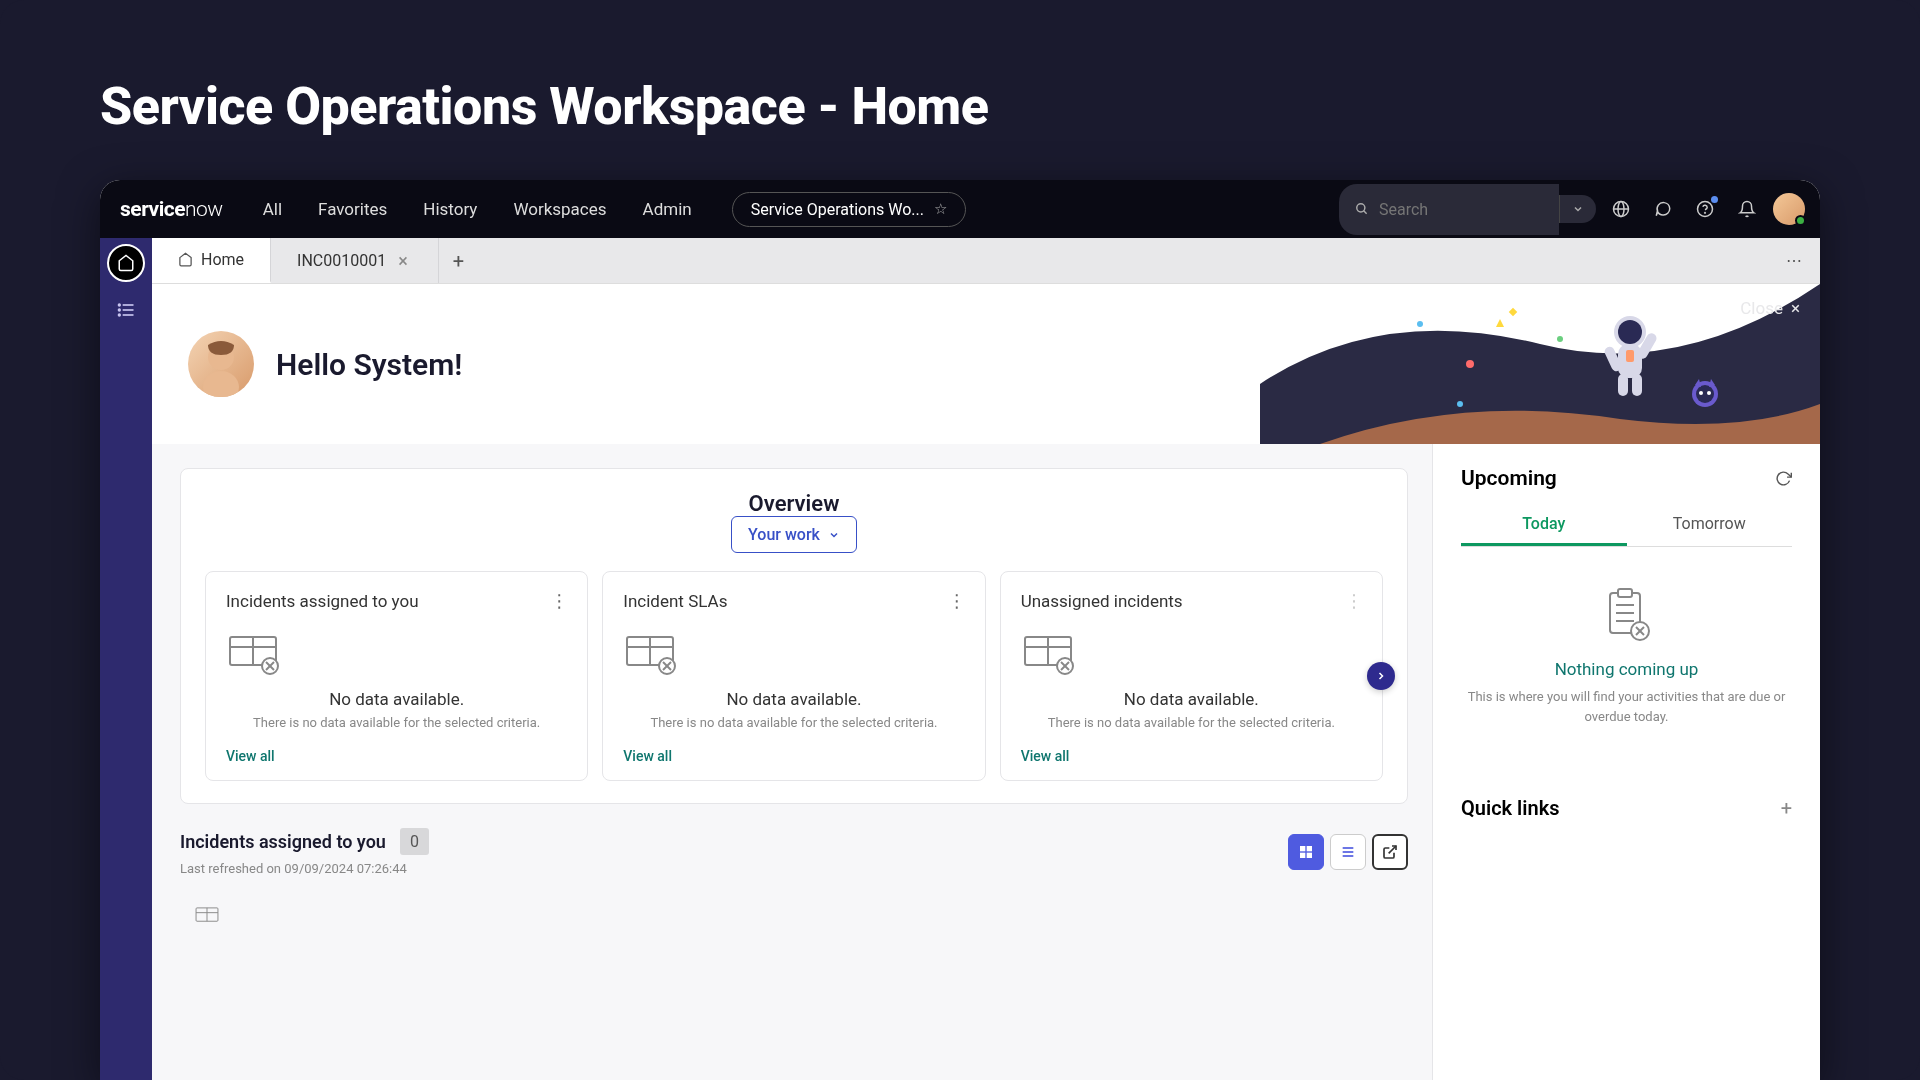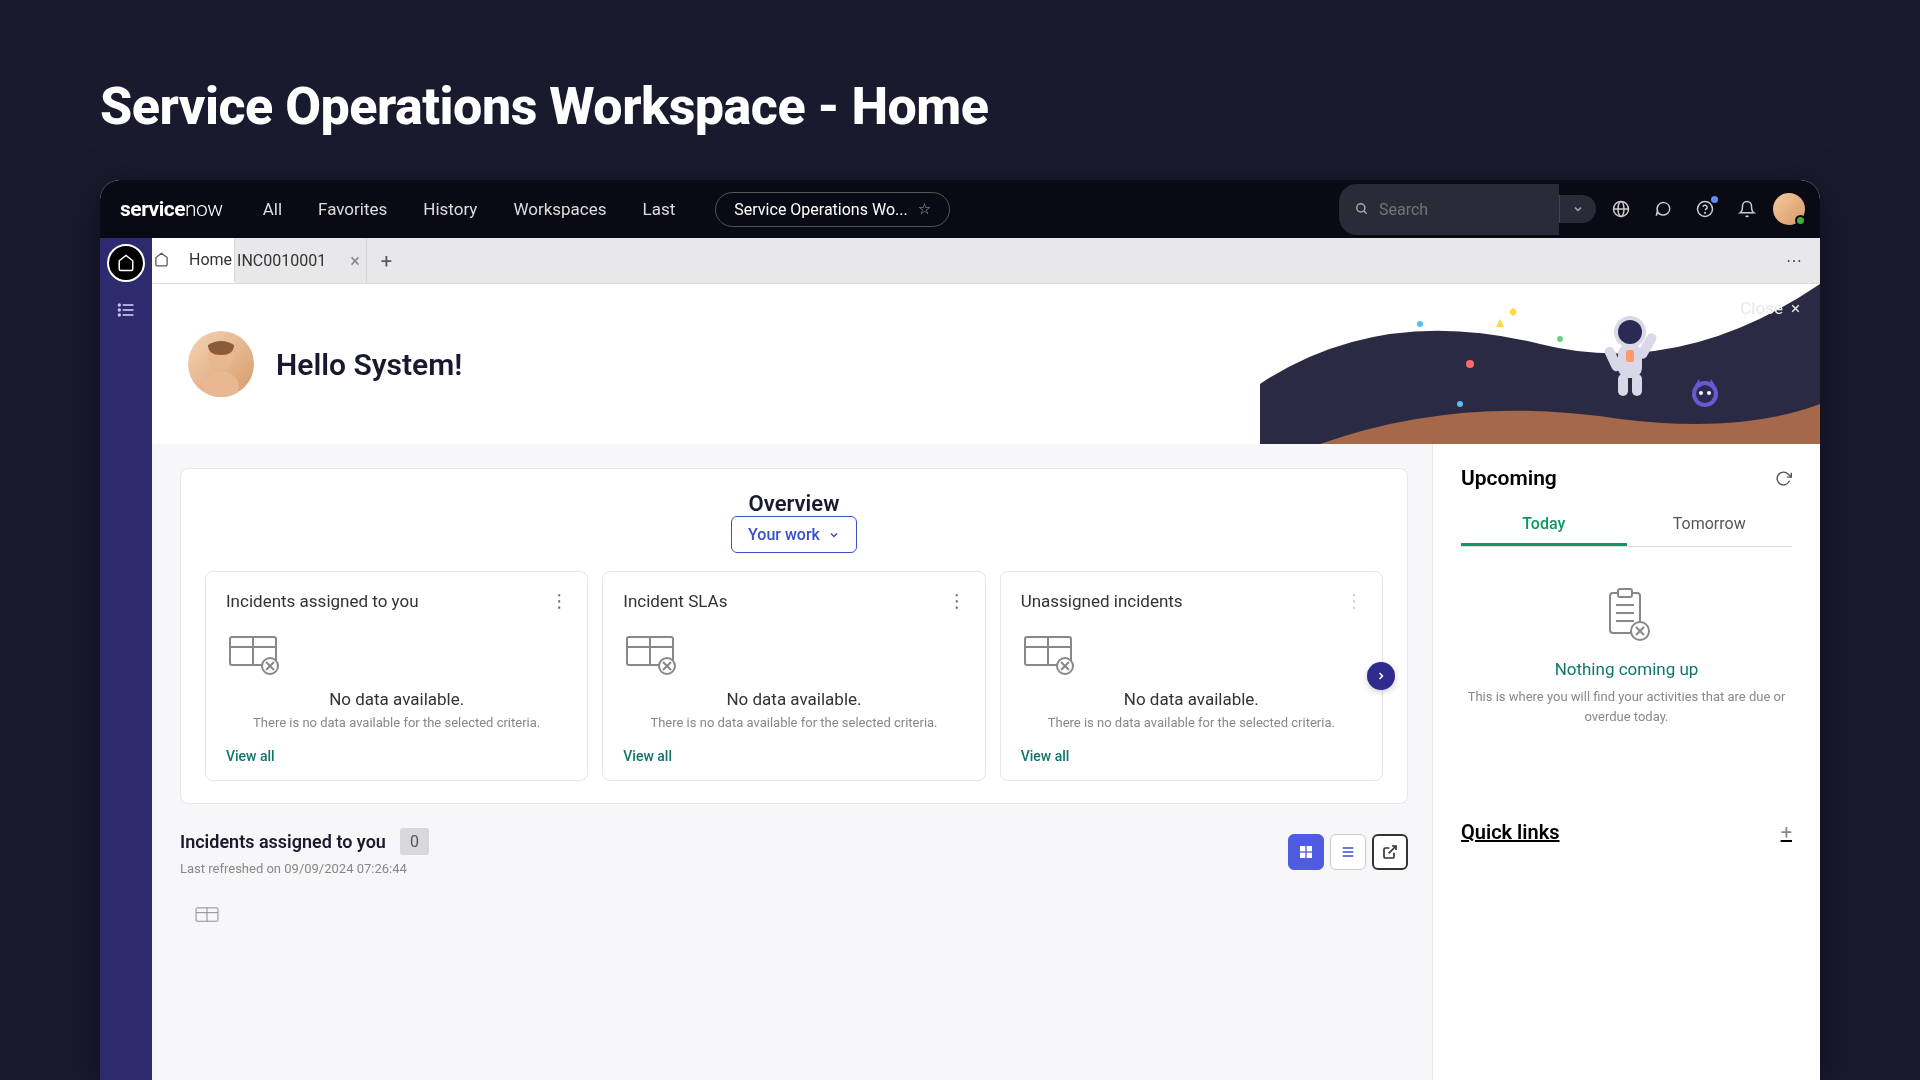--- a/index.html
+++ b/index.html
@@ -24,21 +24,21 @@
 .nav-icon .dot { position: absolute; top: 4px; right: 4px; width: 7px; height: 7px; background: #5b8def; border-radius: 50%; }
 .avatar-small { width: 32px; height: 32px; border-radius: 50%; background: linear-gradient(135deg, #f4c898, #d89a6a); position: relative; }
 .avatar-small .status { position: absolute; bottom: -1px; right: -1px; width: 11px; height: 11px; background: #3cb043; border: 2px solid #0a0a14; border-radius: 50%; }
 
 
 .workspace-body { display: flex; height: calc(100% - 58px); }
 .left-rail { width: 52px; background: #2e2a6e; display: flex; flex-direction: column; align-items: center; padding-top: 0; }
 .rail-icon { width: 40px; height: 40px; display: flex; align-items: center; justify-content: center; color: #fff; cursor: pointer; border-radius: 6px; margin-top: 8px; }
 .rail-icon.home-circle { background: #000; border-radius: 50%; border: 2px solid #fff; width: 38px; height: 38px; margin-top: 6px; }
 .tabstrip-row { display: flex; align-items: center; height: 46px; background: #e8e8ea; border-bottom: 1px solid #ddd; }
-.tab { display: flex; align-items: center; gap: 20px; padding: 0 2px; height: 100%; font-size: 16px; color: #333; border-right: 1px solid #d5d5d8; cursor: pointer; }
+.tab { display: flex; align-items: center; gap: 8px; padding: 0 26px; height: 100%; font-size: 16px; color: #333; border-right: 1px solid #d5d5d8; cursor: pointer; }
 .tab.active { background: #fff; border-bottom: 2px solid transparent; }
 .tab-close { color: #888; font-size: 18px; padding: 0 4px; cursor: pointer; }
 .tab-add { padding: 0 14px; color: #555; font-size: 20px; cursor: pointer; }
 .tabstrip-more { margin-left: auto; padding: 0 18px; color: #555; cursor: pointer; }
 .content-col { flex: 1; display: flex; flex-direction: column; background: #f7f7f9; overflow: hidden; }
 
 
 .hero { position: relative; background: #fff; height: 160px; display: flex; align-items: center; padding: 0 36px; overflow: hidden; }
 .hero-bg { position: absolute; right: 0; top: 0; width: 560px; height: 100%; }
 .hero-close { position: absolute; top: 14px; right: 20px; color: #e8e8ea; font-size: 17px; display: flex; align-items: center; gap: 8px; cursor: pointer; }
@@ -77,41 +77,41 @@
 
 .upcoming-head { display: flex; justify-content: space-between; align-items: center; margin-bottom: 14px; }
 .upcoming-title { font-size: 21px; font-weight: 600; }
 .refresh-ic { color: #555; cursor: pointer; }
 .up-tabs { display: flex; border-bottom: 1px solid #ddd; margin-bottom: 40px; }
 .up-tab { flex: 1; text-align: center; padding: 10px 0; font-size: 16px; color: #555; cursor: pointer; }
 .up-tab.active { color: #0d9860; border-bottom: 3px solid #0d9860; font-weight: 500; }
 .up-empty { text-align: center; }
 .up-empty-title { font-size: 17px; color: #0f766e; margin: 16px 0 8px; }
 .up-empty-sub { font-size: 13px; color: #888; line-height: 1.5; }
-.quick-head { display: flex; justify-content: space-between; align-items: flex-end; margin-top: 94px; text-decoration: underline; }
+.quick-head { display: flex; justify-content: space-between; align-items: flex-end; margin-top: 70px; }
 .quick-title { font-size: 20px; font-weight: 600; }
 .add-ic { color: #888; font-size: 20px; cursor: pointer; }
 
 svg { display: block; }
 </style>
 </head>
 <body>
 
 <div class="outer-frame">
   <h1 class="page-heading">Service Operations Workspace - Home</h1>
 
   <div class="app-window">
 
     <div class="topnav">
       <div class="logo"><span>service</span><span class="now">now</span></div>
       <div class="nav-item">All</div>
       <div class="nav-item">Favorites</div>
       <div class="nav-item">History</div>
       <div class="nav-item">Workspaces</div>
-      <div class="nav-item">Last</div>
+      <div class="nav-item">Admin</div>
       <div class="workspace-pill">
         <span>Service Operations Wo...</span>
         <span class="star-icon">☆</span>
       </div>
       <div class="spacer"></div>
       <div class="search-wrap">
         <div class="search-box">
           <svg width="16" height="16" viewBox="0 0 24 24" fill="none" stroke="#aaa" stroke-width="2.5">
               <circle cx="10" cy="10" r="7"></circle>
               <line x1="20" y1="20" x2="15" y2="15"></line>

